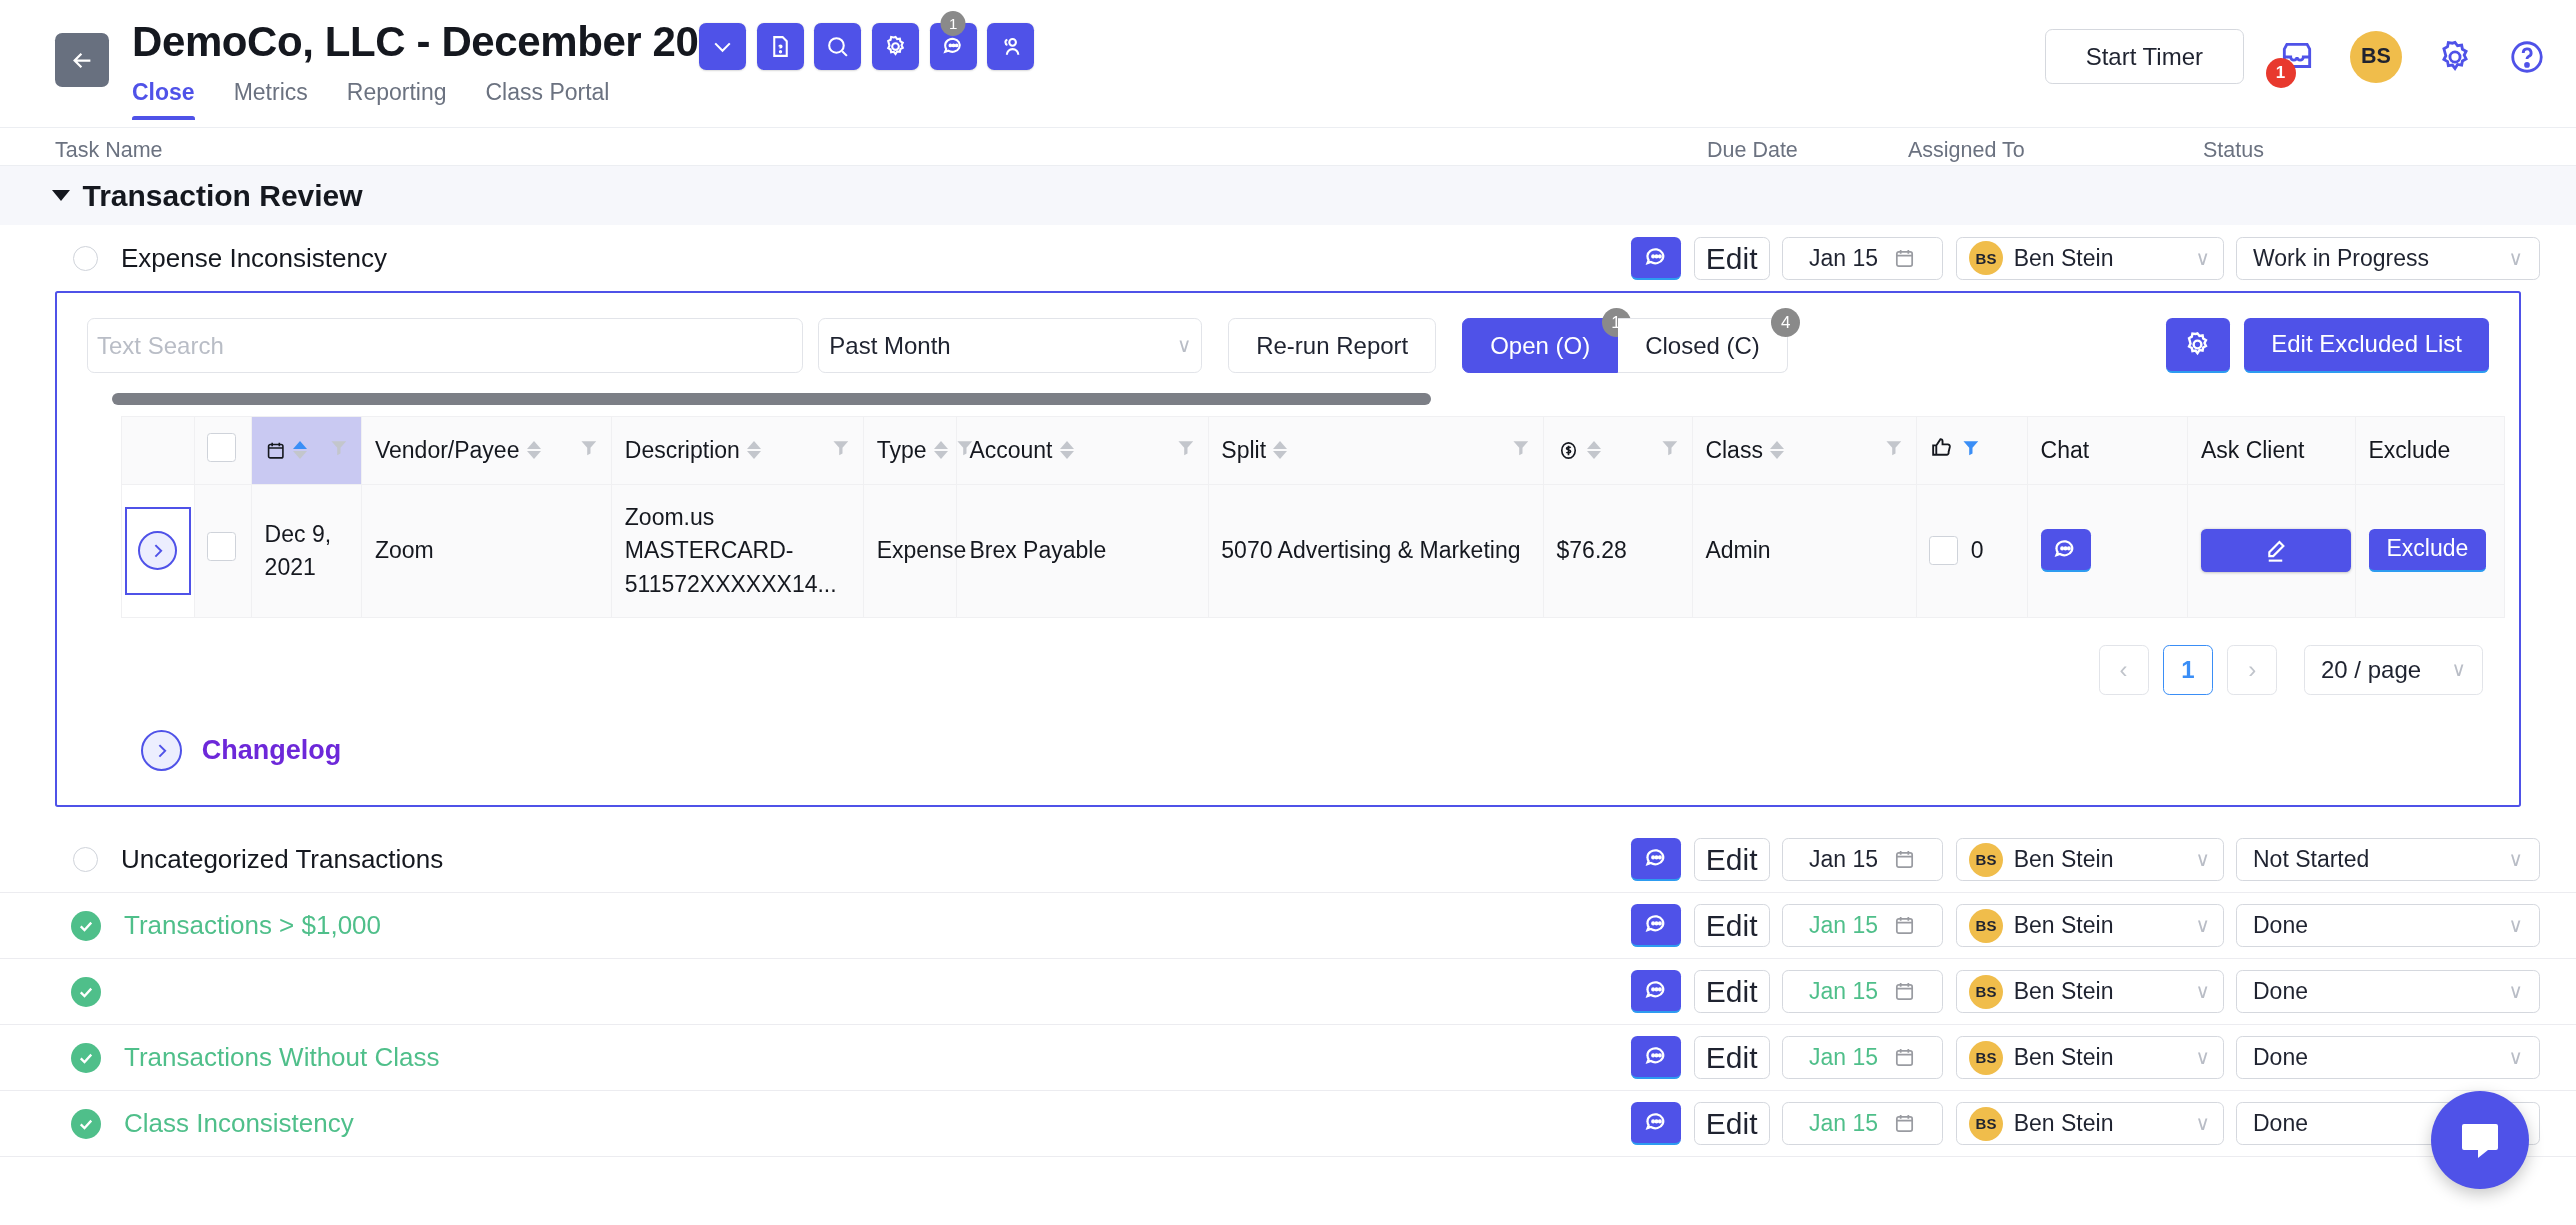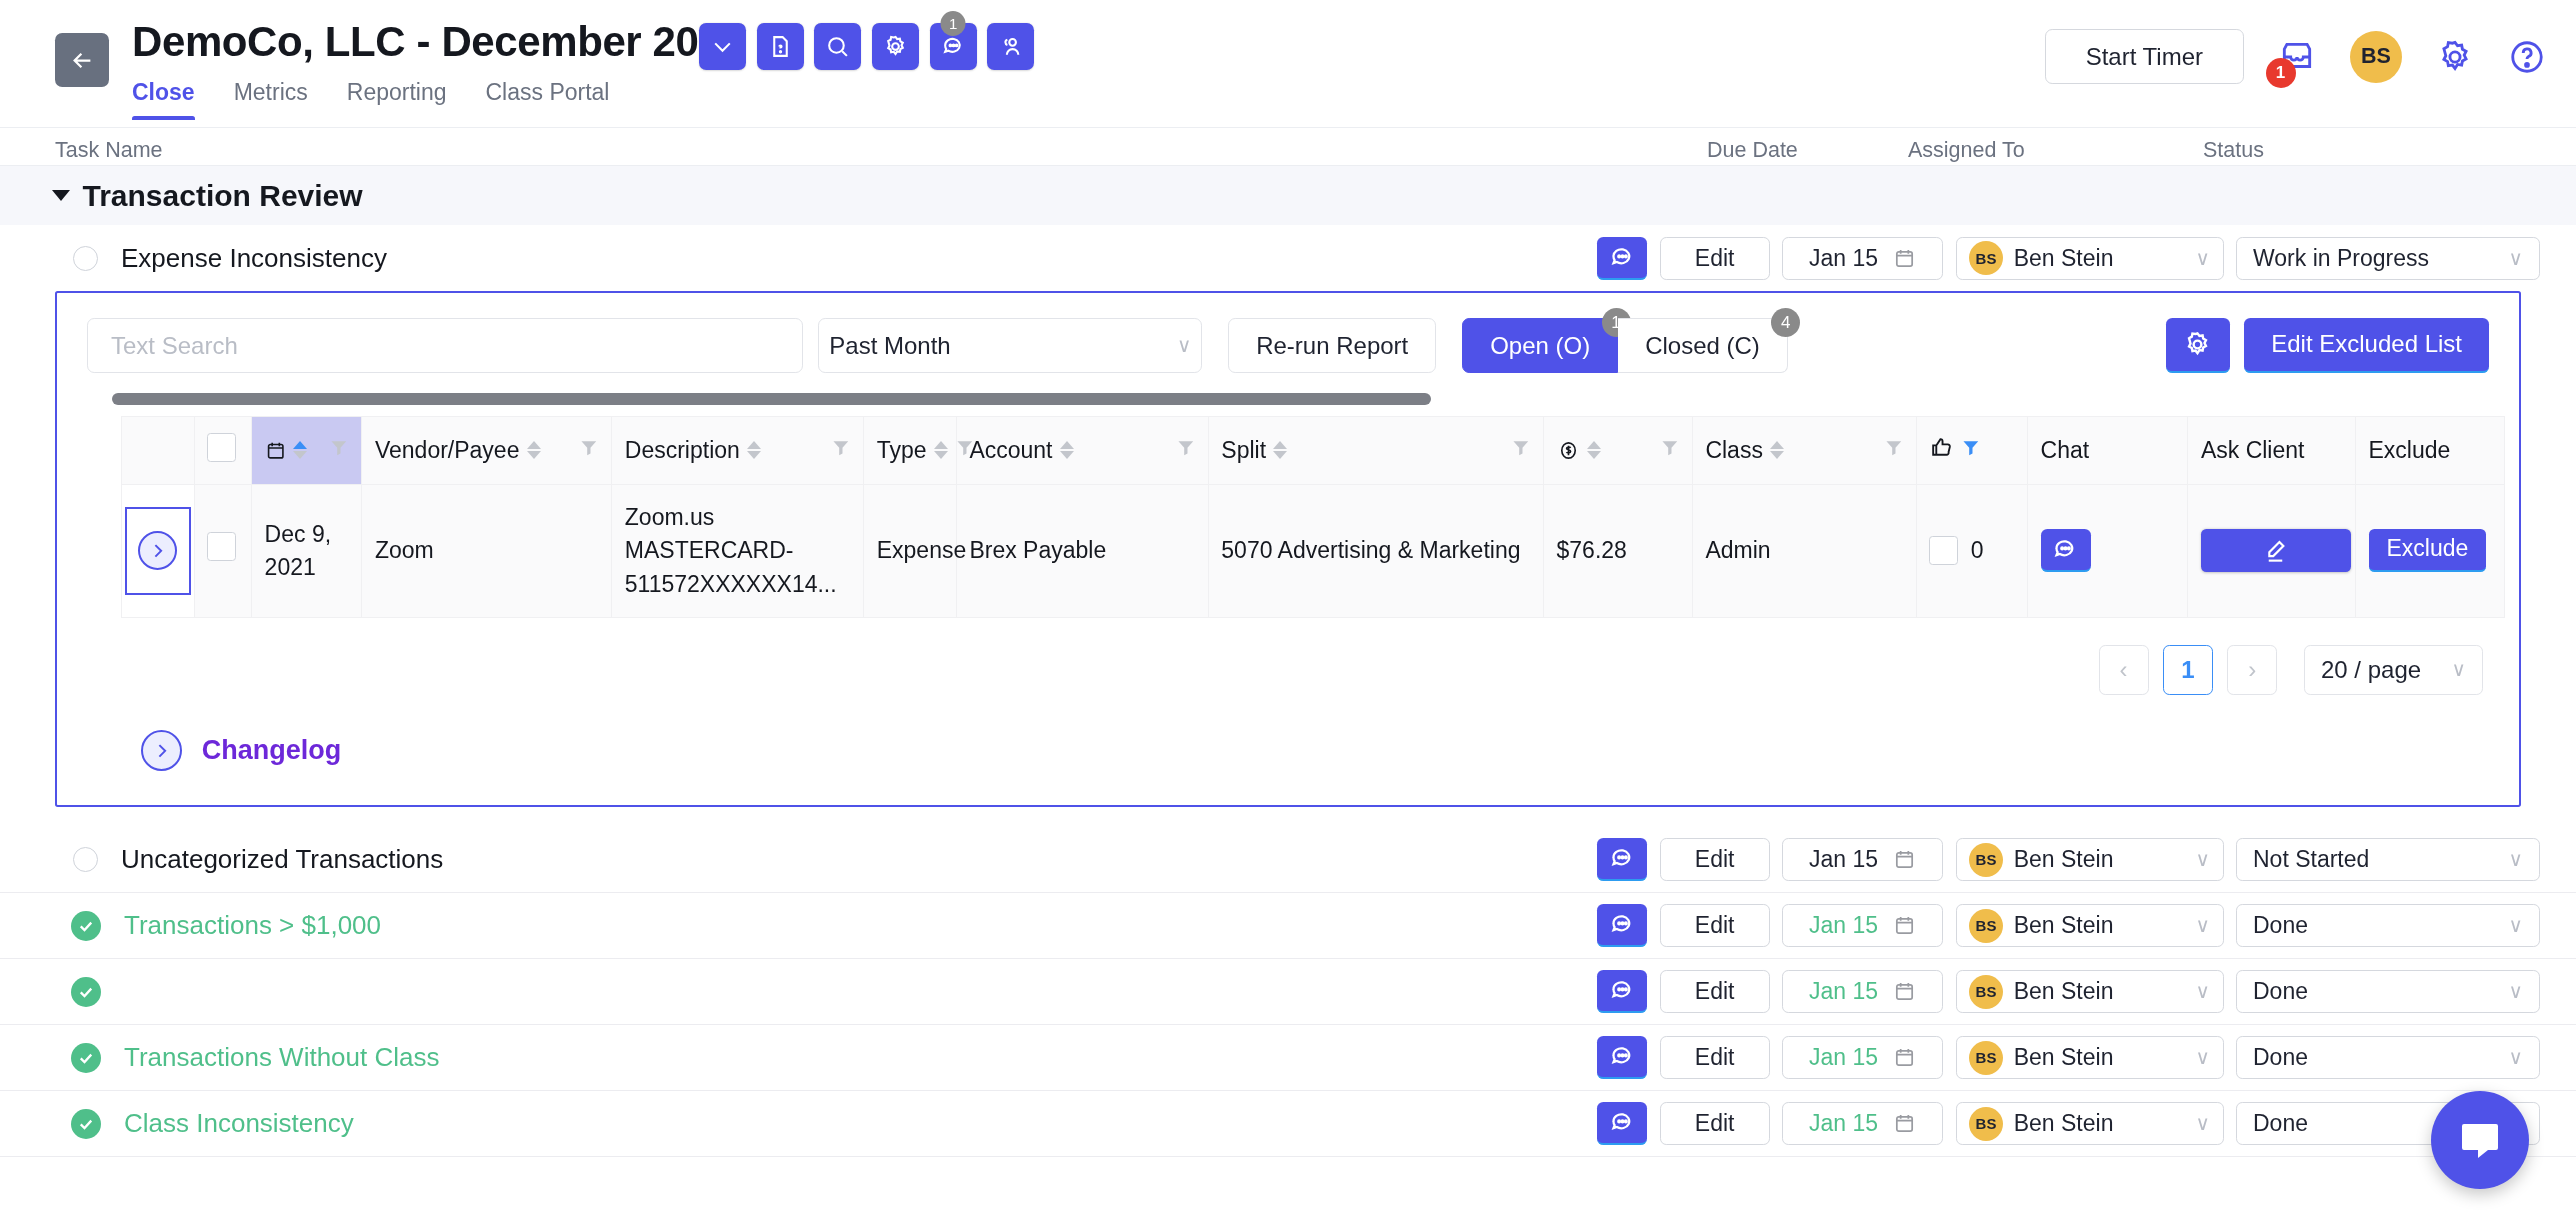--- a/index.html
+++ b/index.html
@@ -110,21 +110,21 @@
   .t-name { font-size: 26px; margin-left: 23px; color:#15181f; white-space: nowrap; }
   .t-name.done { color:#4fbf8a; }
   .t-ctrls { position:absolute; right: 36px; display:flex; align-items:center; gap: 12.5px; }
   .chat-sq {
     width: 50px; height:43px; border-radius:6.3px; background:#4f52e8;
     display:flex;align-items:center;justify-content:center; cursor:pointer;
     border-bottom: 2.7px solid #2d9cf0;
   }
   .chat-sq svg { width:27px;height:27px; }
   .edit-btn {
-    height:43px; padding: 0 34px; line-height:41px; font-size:23px;
+    height:43px; padding: 0 11px; line-height:41px; font-size:30px;
     border:0.9px solid #d5d8de; border-radius:6.3px; background:#fff; cursor:pointer;
   }
   .date-box {
     width: 161px; height:43px; border:0.9px solid #d5d8de; border-radius:6.3px; background:#fff;
     display:flex;align-items:center;justify-content:space-between; padding: 0 26px;
     font-size:23px; cursor:pointer;
   }
   .date-box .dv.green { color:#4fbf8a; }
   .date-box svg { width:23px;height:23px; opacity:.45; }
   .assg-box {
@@ -142,21 +142,21 @@
   .chev { color:#b9bdc6; font-size:19.7px; }
 
   
   .panel {
     margin: 0 55px 0 55px; border: 2.7px solid #4f52e8; border-radius: 2.7px;
     background:#fff; position: relative;
   }
   .panel-toolbar { display:flex; align-items:center; padding: 25px 30px 14.3px 30px; gap: 14.3px; position:relative;}
   .search-input {
     width: 716px; height:55px; border:0.9px solid #e2e4e9; border-radius:7.2px;
-    font-size:24px; padding: 0 23px; color:#15181f; background:#fff;
+    font-size:24px; padding: 0 9px; color:#15181f; background:#fff;
     font-family:"Liberation Sans", sans-serif;
   }
   .search-input::placeholder { color:#b9bdc6; }
   .select-box {
     width: 384px; height:55px; border:0.9px solid #e2e4e9; border-radius:7.2px;
     display:flex; align-items:center; justify-content:space-between; padding:0 10px;
     font-size:24px; cursor:pointer; background:#fff; margin-left: 1px;
   }
   .btn-outline {
     height:55px; padding: 0 27px; line-height: 54px; font-size:24px;

